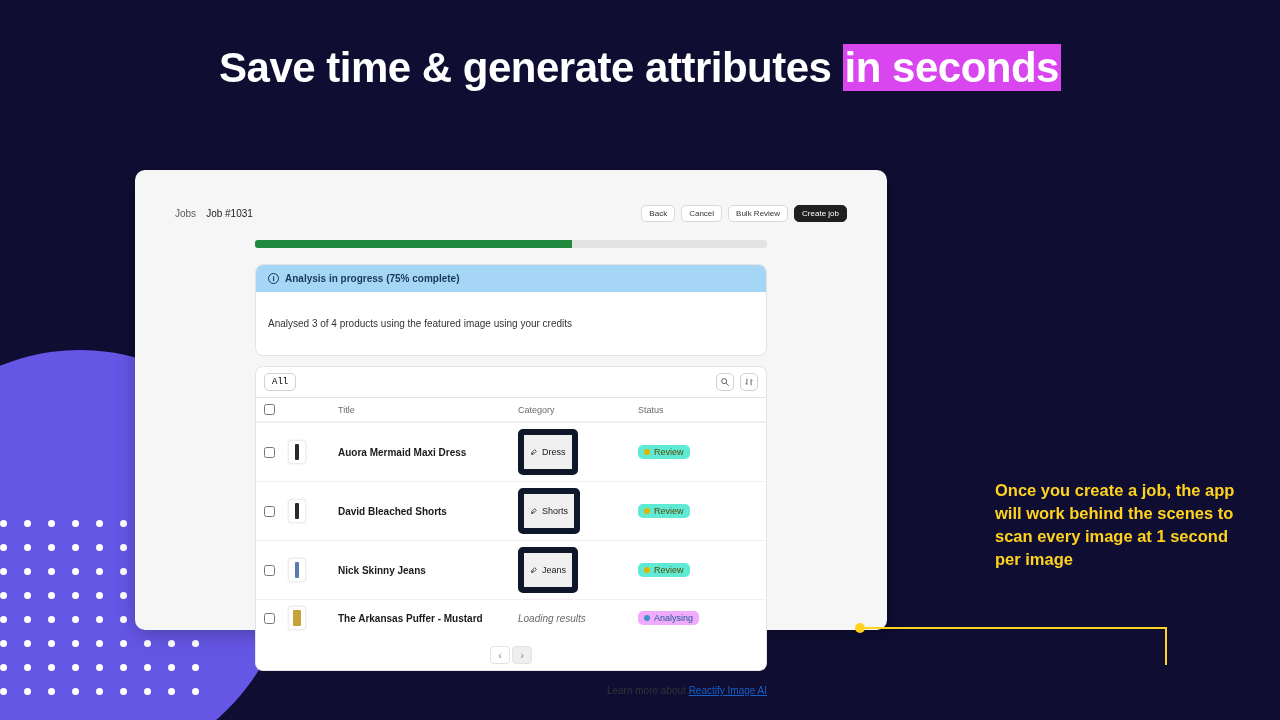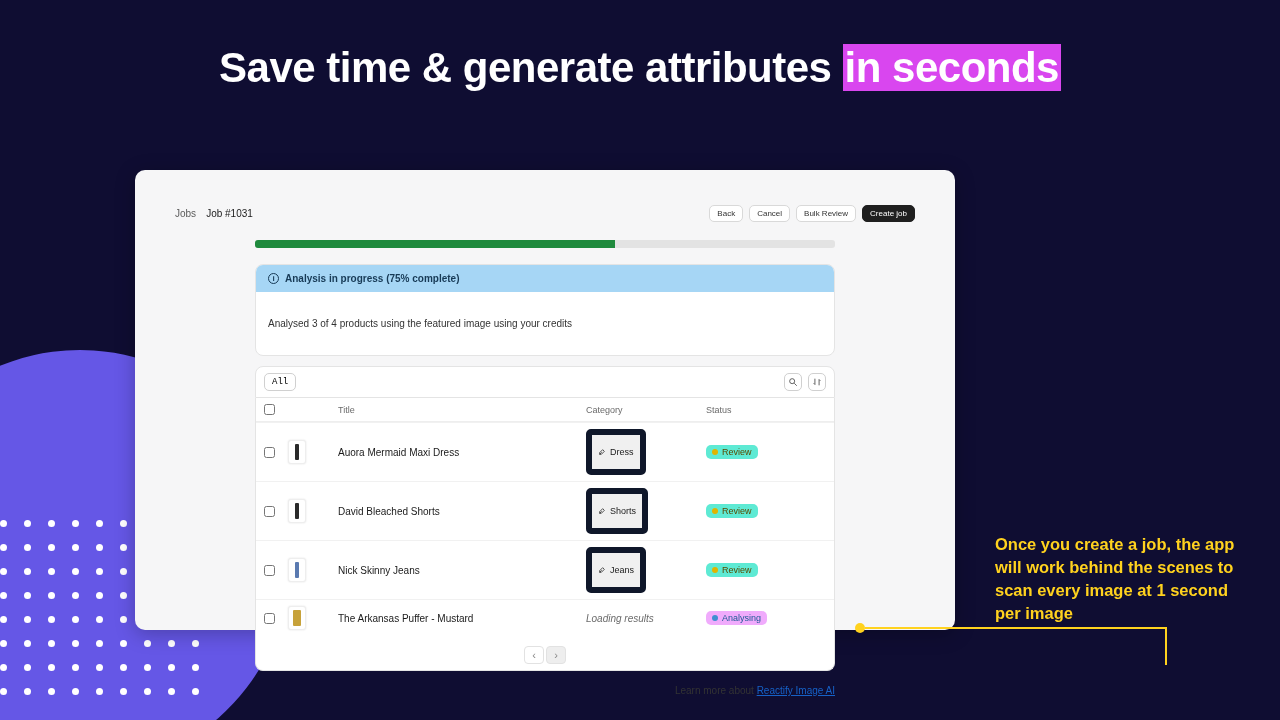--- a/index.html
+++ b/index.html
@@ -23,21 +23,21 @@
   .dots {
     position: absolute; left: 0px; top: 520px;
     display: grid; grid-template-columns: repeat(9, 7px);
     grid-auto-rows: 7px; gap: 17px;
   }
   .dots span { width:7px; height:7px; background:#fff; border-radius:50%; display:block; }
 
   
   .card {
     position: absolute; left: 135px; top: 170px;
-    width: 820px; height: 460px;
+    width: 752px; height: 460px;
     background: #f6f6f7; border-radius: 10px;
     padding: 34px 40px 10px 40px;
     box-shadow: 0 4px 20px rgba(0,0,0,0.25);
   }
 
   .topbar { display:flex; align-items:center; justify-content:space-between; height:18px; }
   .breadcrumb { font-size:10px; color:#5b5b5b; display:flex; gap:10px; }
   .breadcrumb .current { color:#1a1a1a; font-weight:500; }
   .top-actions { display:flex; gap:6px; }
   .btn {
@@ -77,21 +77,21 @@
   .icon-btn {
     width:18px; height:18px; border:1px solid #d0d0d0; border-radius:5px; background:#fff;
     display:flex; align-items:center; justify-content:center; cursor:pointer;
   }
   .icon-btn svg { width:10px; height:10px; stroke:#444; fill:none; stroke-width:2; }
 
   .table { background:#fff; border:1px solid #e4e4e4; border-top:none; border-radius:0 0 8px 8px; }
   .thead, .trow { display:grid; grid-template-columns: 24px 50px 1fr 120px 120px; align-items:center; padding:6px 8px; }
   .thead { font-size:9px; color:#6b6b6b; border-bottom:1px solid #eee; }
   .trow { font-size:10px; color:#1a1a1a; border-top:1px solid #f1f1f1; min-height:30px; }
-  .trow .title { font-weight:400; }
+  .trow .title { font-weight:700; }
   .chk { display:flex; align-items:center; }
   .chk input { width:11px; height:11px; }
   .thumb {
     width:18px; height:24px; background:#fff; border:1px solid #eee; border-radius:3px;
     display:flex; align-items:center; justify-content:center;
     box-shadow: 0 0 2px rgba(0,0,0,.12);
   }
   .thumb .bar { width:4px; height:16px; background:#2a2a2a; border-radius:1px; }
   .thumb.jeans .bar { background:#5a7ab0; }
   .thumb.puffer .bar { background:#c7a23a; width:8px; }
@@ -107,21 +107,21 @@
   .status.review .dot { background:#e0b400; }
   .status.analysing .dot { background:#3e8fd0; }
 
   .pager { display:flex; justify-content:center; gap:2px; padding:10px 0 6px; }
   .pager .pg { width:20px; height:18px; display:flex; align-items:center; justify-content:center; border-radius:4px; background:#fff; border:1px solid #e2e2e2; color:#888; cursor:pointer; font-size:11px; }
   .pager .pg.next { background:#eee; }
 
   .learn-more { text-align:right; font-size:10px; color:#333; margin-top:14px; }
   .learn-more a { color:#1661c7; text-decoration:underline; }
   .callout-text {
-    position:absolute; left:995px; top:533px; width:262px;
+    position:absolute; left:995px; top:479px; width:262px;
     color:#ffd21e; font-size:16.5px; line-height:1.4; font-weight:600;
   }
   
   .annot-dot2 {
     position:absolute; left:720px; top:453px; width:10px; height:10px;
     background:#ffd21e; border-radius:50%;
   }
   .annot-line2 {
     position:absolute; left:730px; top:457px; height:1.5px; width:300px;
     background:#ffd21e;

